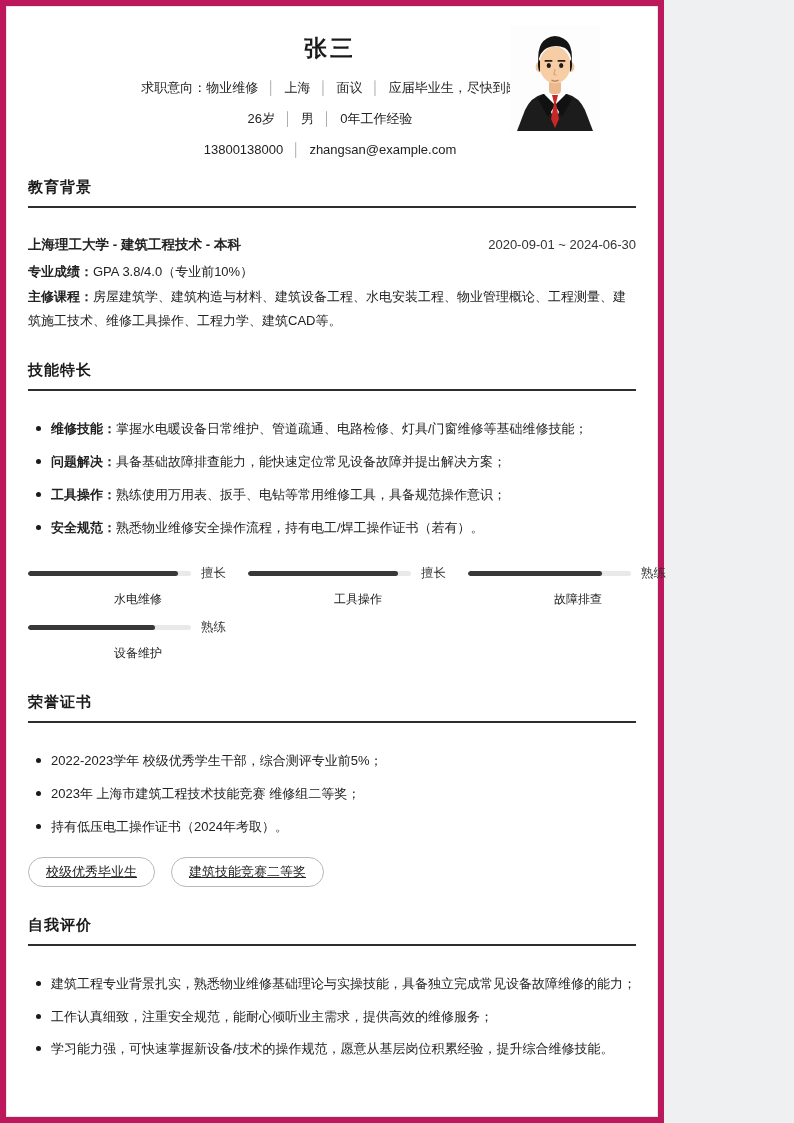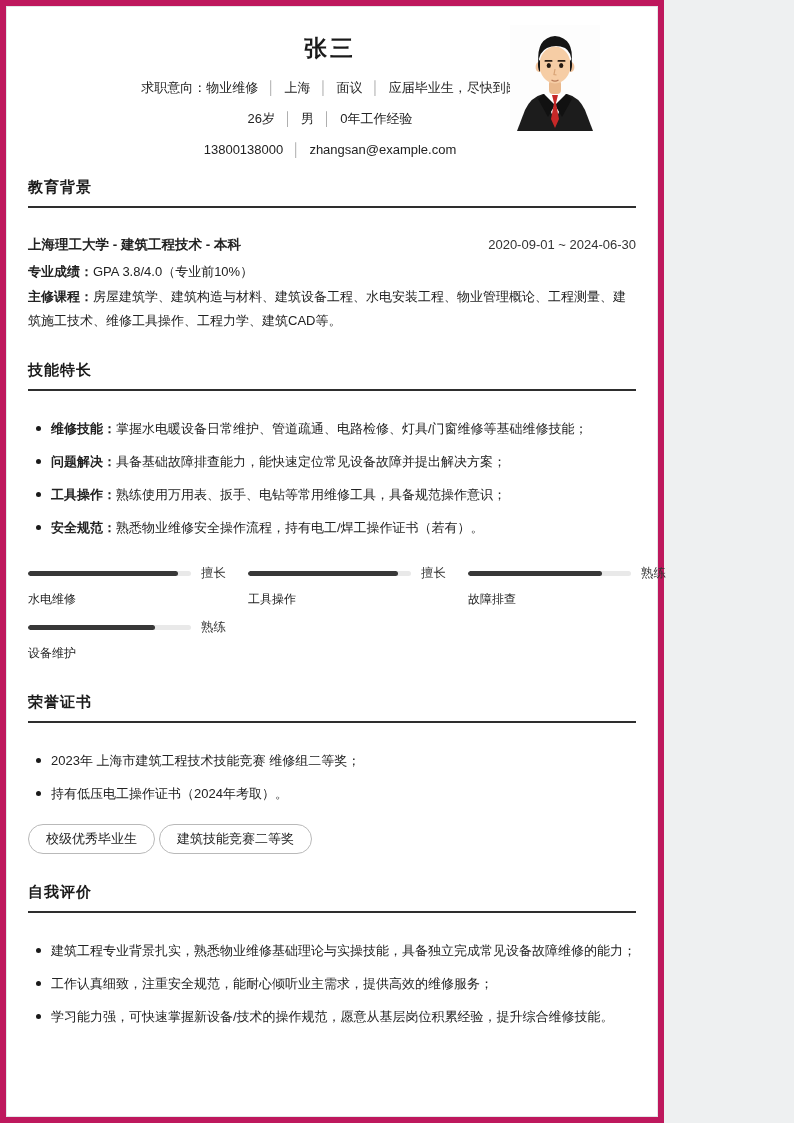--- a/index.html
+++ b/index.html
@@ -53,31 +53,31 @@
   .dot {
     position: absolute; left: 8px; top: 7px;
     width: 5px; height: 5px; border-radius: 50%; background: #1a1a1a;
   }
   .b-label { font-weight: bold; text-align: center; }
   
   .bars {
     display: grid; grid-template-columns: repeat(3, 220px);
     margin-top: 27px; row-gap: 9px;
   }
-  .bar-cell { margin-bottom: 2px; }
+  .bar-cell { margin-bottom: 2px; text-align: center; }
   .bar-line { display: flex; align-items: center; }
   .bar-track {
     width: 163px; height: 5px; background: #e9e9e9; border-radius: 3px;
     overflow: hidden; flex: none;
   }
   .bar-fill { height: 100%; background: #383838; border-radius: 3px; }
   .bar-level { font-size: 12.5px; color: #333; margin-left: 10px; }
   .bar-name { font-size: 12px; margin-top: 9px; color: #222; }
   
-  .tags { display: flex; gap: 4px; margin-top: 19px; }
+  .tags { display: flex; gap: 16px; margin-top: 19px; text-decoration: underline; }
   .tag {
     border: 1px solid #b9b9b9; border-radius: 16px;
     padding: 5px 17px; font-size: 13px; color: #222; background: #fff;
   }
 </style>
 </head>
 <body>
 
 <div class="page">
   <div class="sheet">
@@ -199,20 +199,21 @@
             <div class="bar-name">设备维护</div>
           </div>
         </div>
       </div>
     </div>
 
     <div class="section">
       <div class="section-title">荣誉证书</div>
       <div class="section-body">
         <ul class="bullets">
+          <li><span class="dot"></span><span>2022-2023学年 校级优秀学生干部，综合测评专业前5%；</span></li>
           <li><span class="dot"></span><span>2023年 上海市建筑工程技术技能竞赛 维修组二等奖；</span></li>
           <li><span class="dot"></span><span>持有低压电工操作证书（2024年考取）。</span></li>
         </ul>
         <div class="tags">
           <span class="tag">校级优秀毕业生</span>
           <span class="tag">建筑技能竞赛二等奖</span>
         </div>
       </div>
     </div>
 

